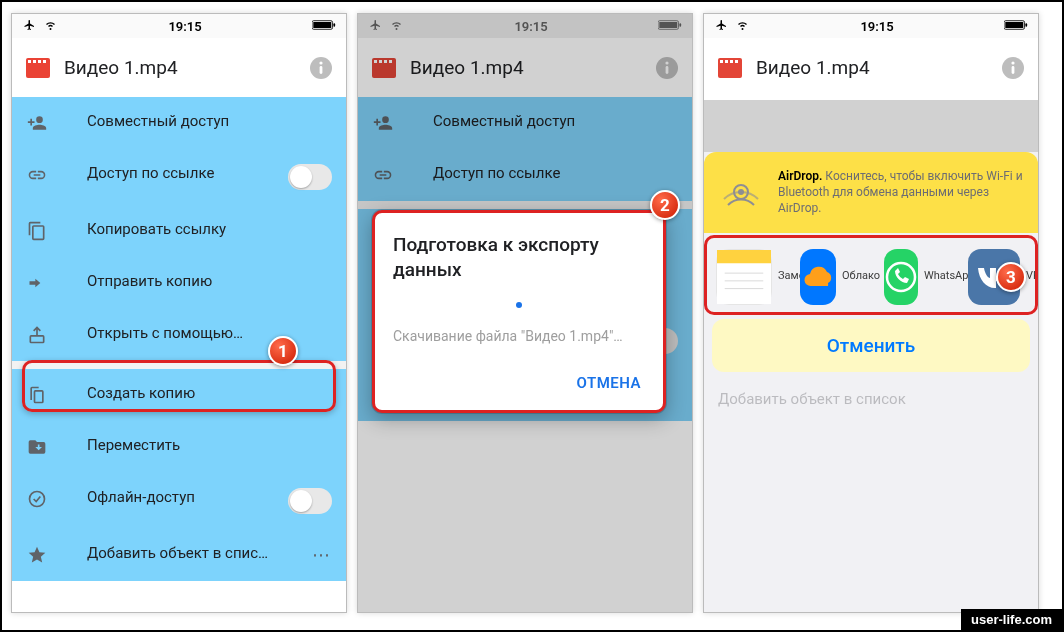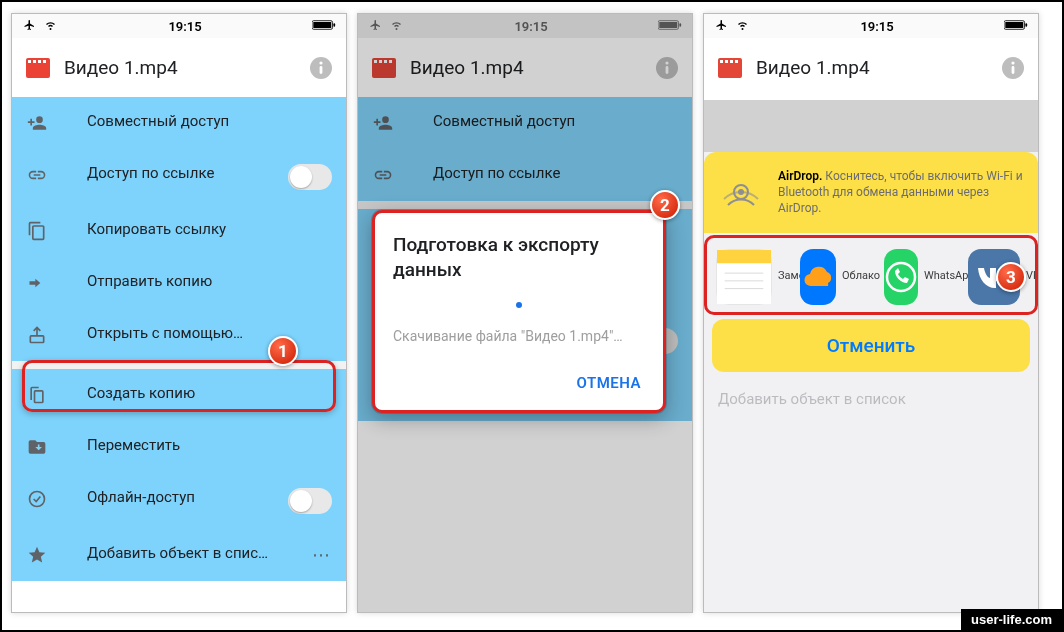--- a/index.html
+++ b/index.html
@@ -120,21 +120,21 @@
   .app-row, .action-row {
     display:flex; gap:12px; padding:10px 8px 6px 8px;
   }
   .app-cell { width: 72px; display:flex; flex-direction:row; align-items:center; gap:6px; }
   .app-tile { width:56px; height:56px; border-radius:13px; display:flex; align-items:center; justify-content:center; }
   .app-label { font-size:11px; color:#3c3c3c; text-align:center; line-height:1.15; min-height:14px; }
   .action-row { padding-top:14px; padding-bottom:8px; }
   .action-tile { width:56px; height:56px; border-radius:13px; background:#fff; display:flex; align-items:center; justify-content:center; }
   .action-label { font-size:11px; color:#3c3c3c; text-align:center; line-height:1.1; }
   .sheet-cancel {
-    margin:8px; background:#fde047; border-radius:12px;
+    margin:8px; background:#fef9c3; border-radius:12px;
     text-align:center; padding:15px 0; font-size:19px; color:#007aff; font-weight:500;
   }
   .sheet-dim-strip {
     font-size:15px; color:#6d6d72; padding: 10px 14px;
   }
 
   
   .hl-frame {
     position:absolute;
     border: 3px solid #d22;

